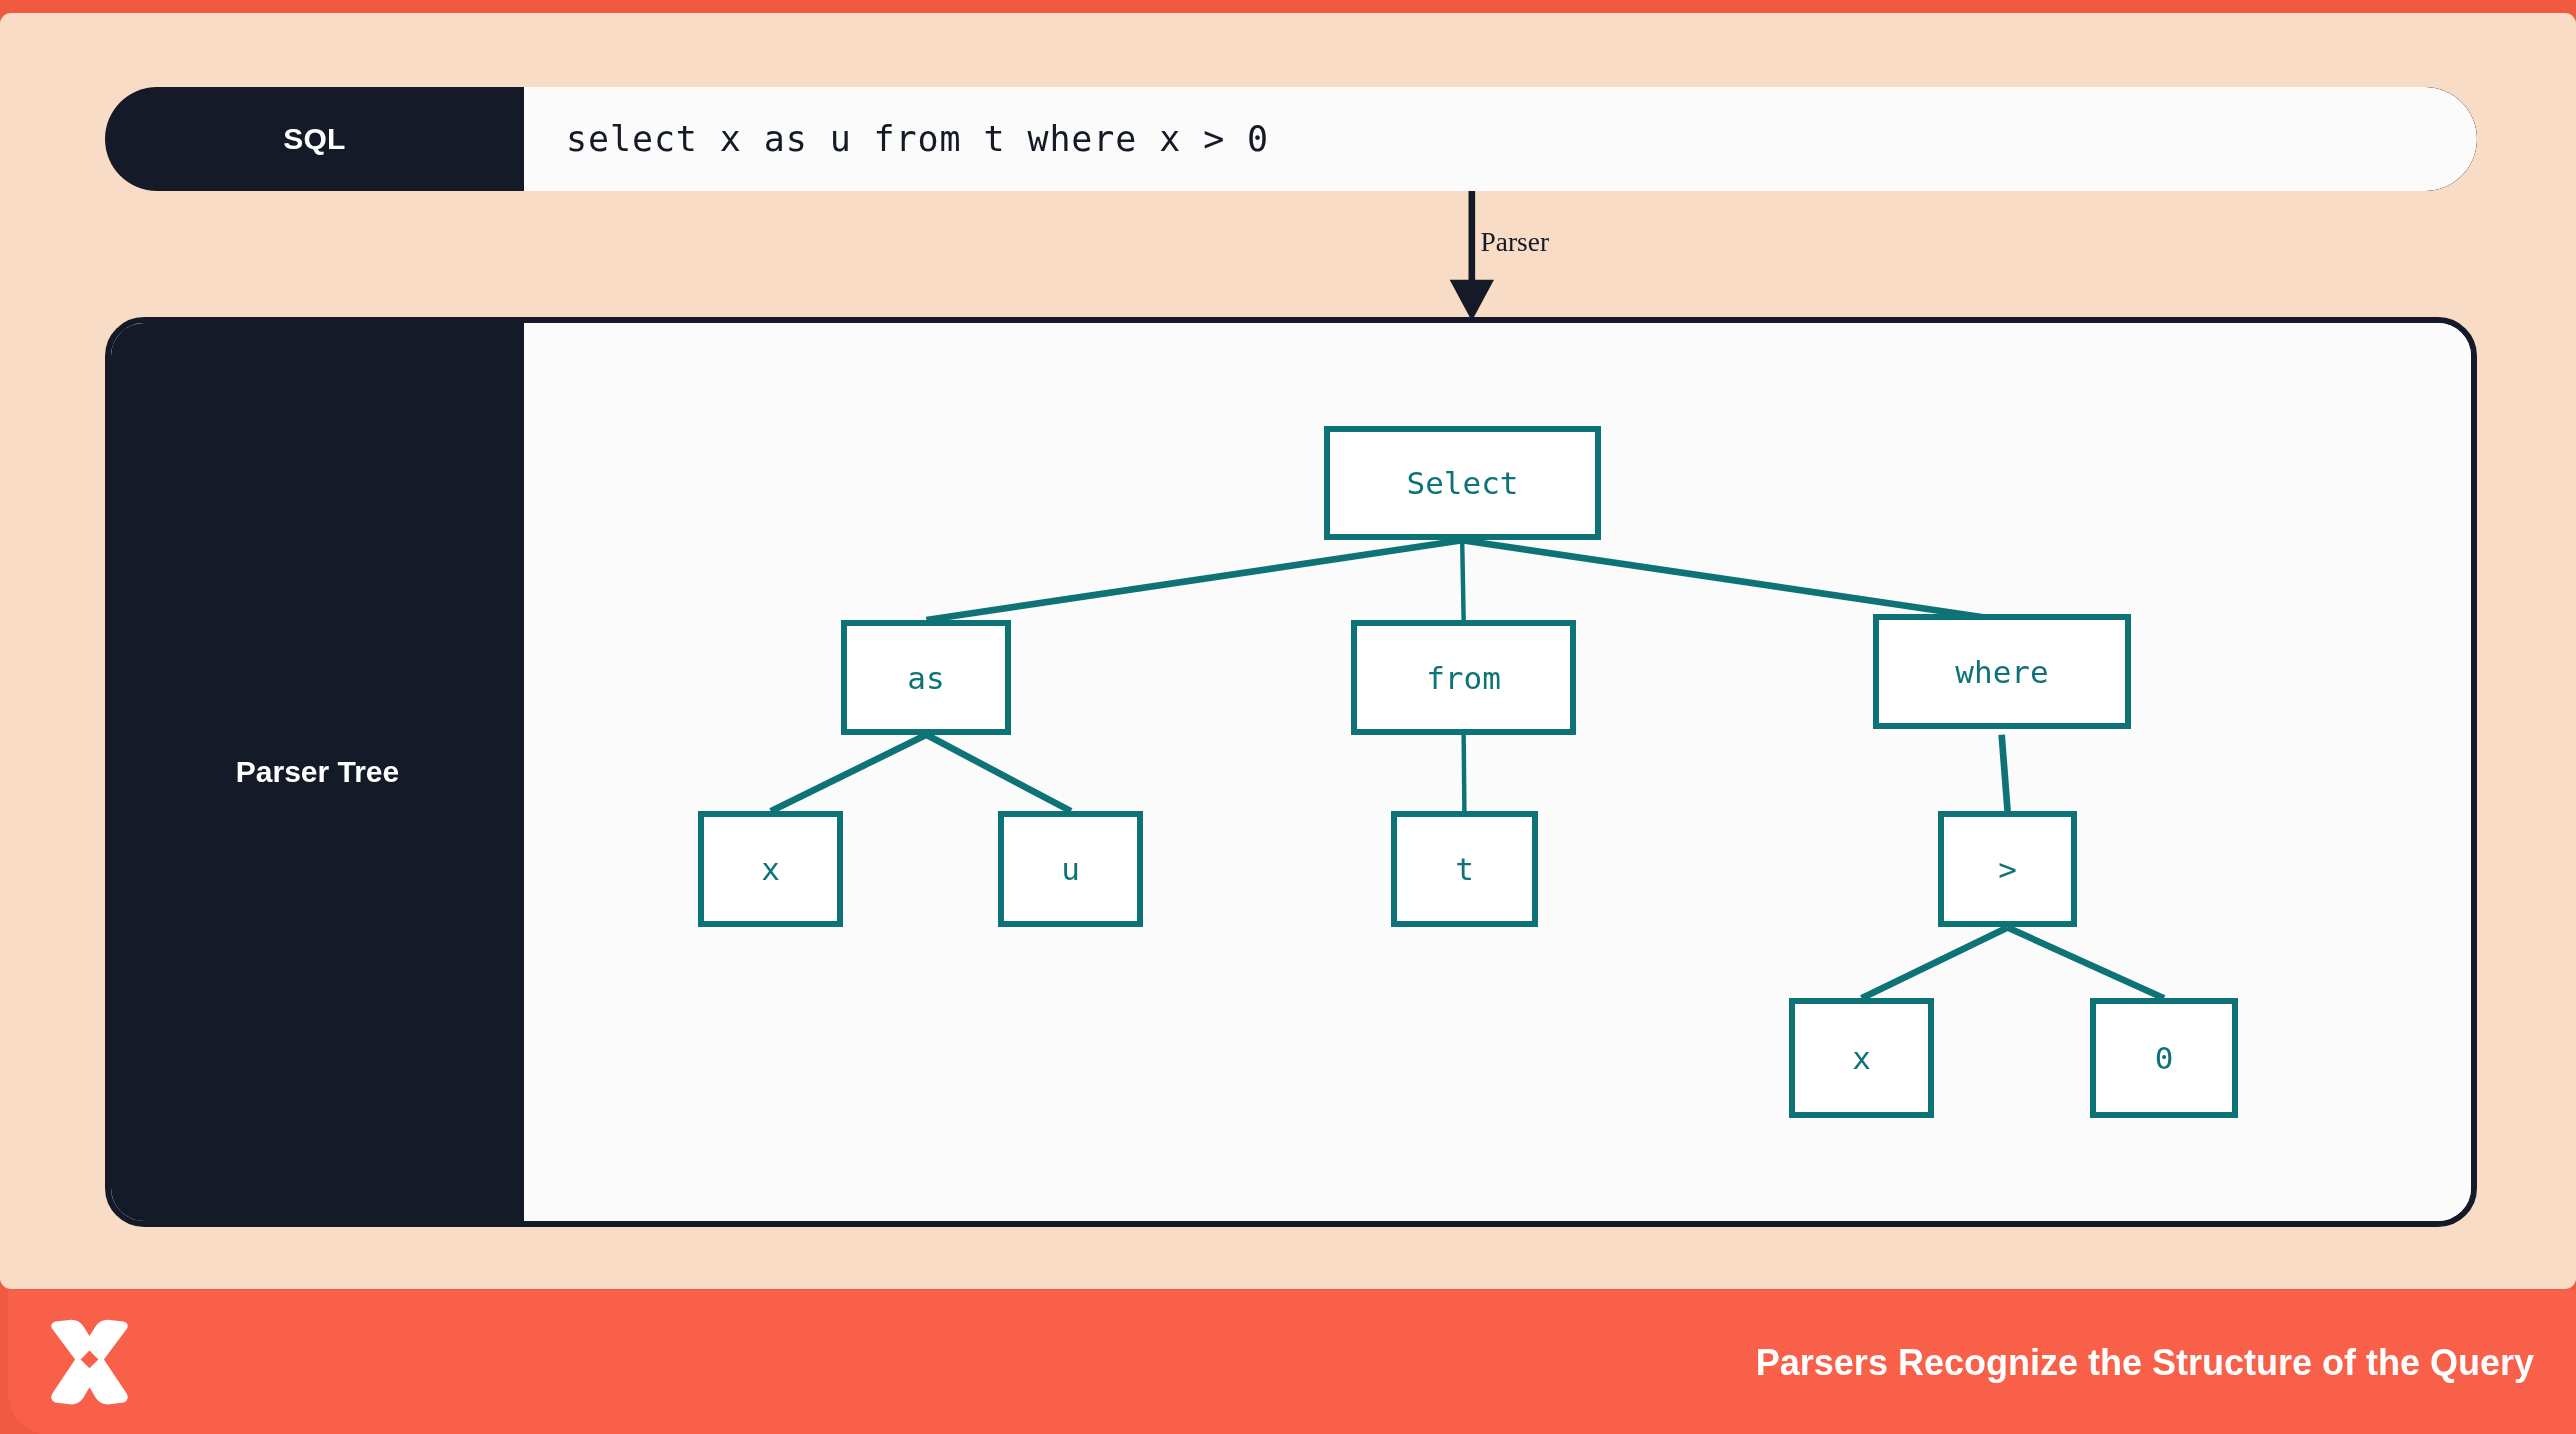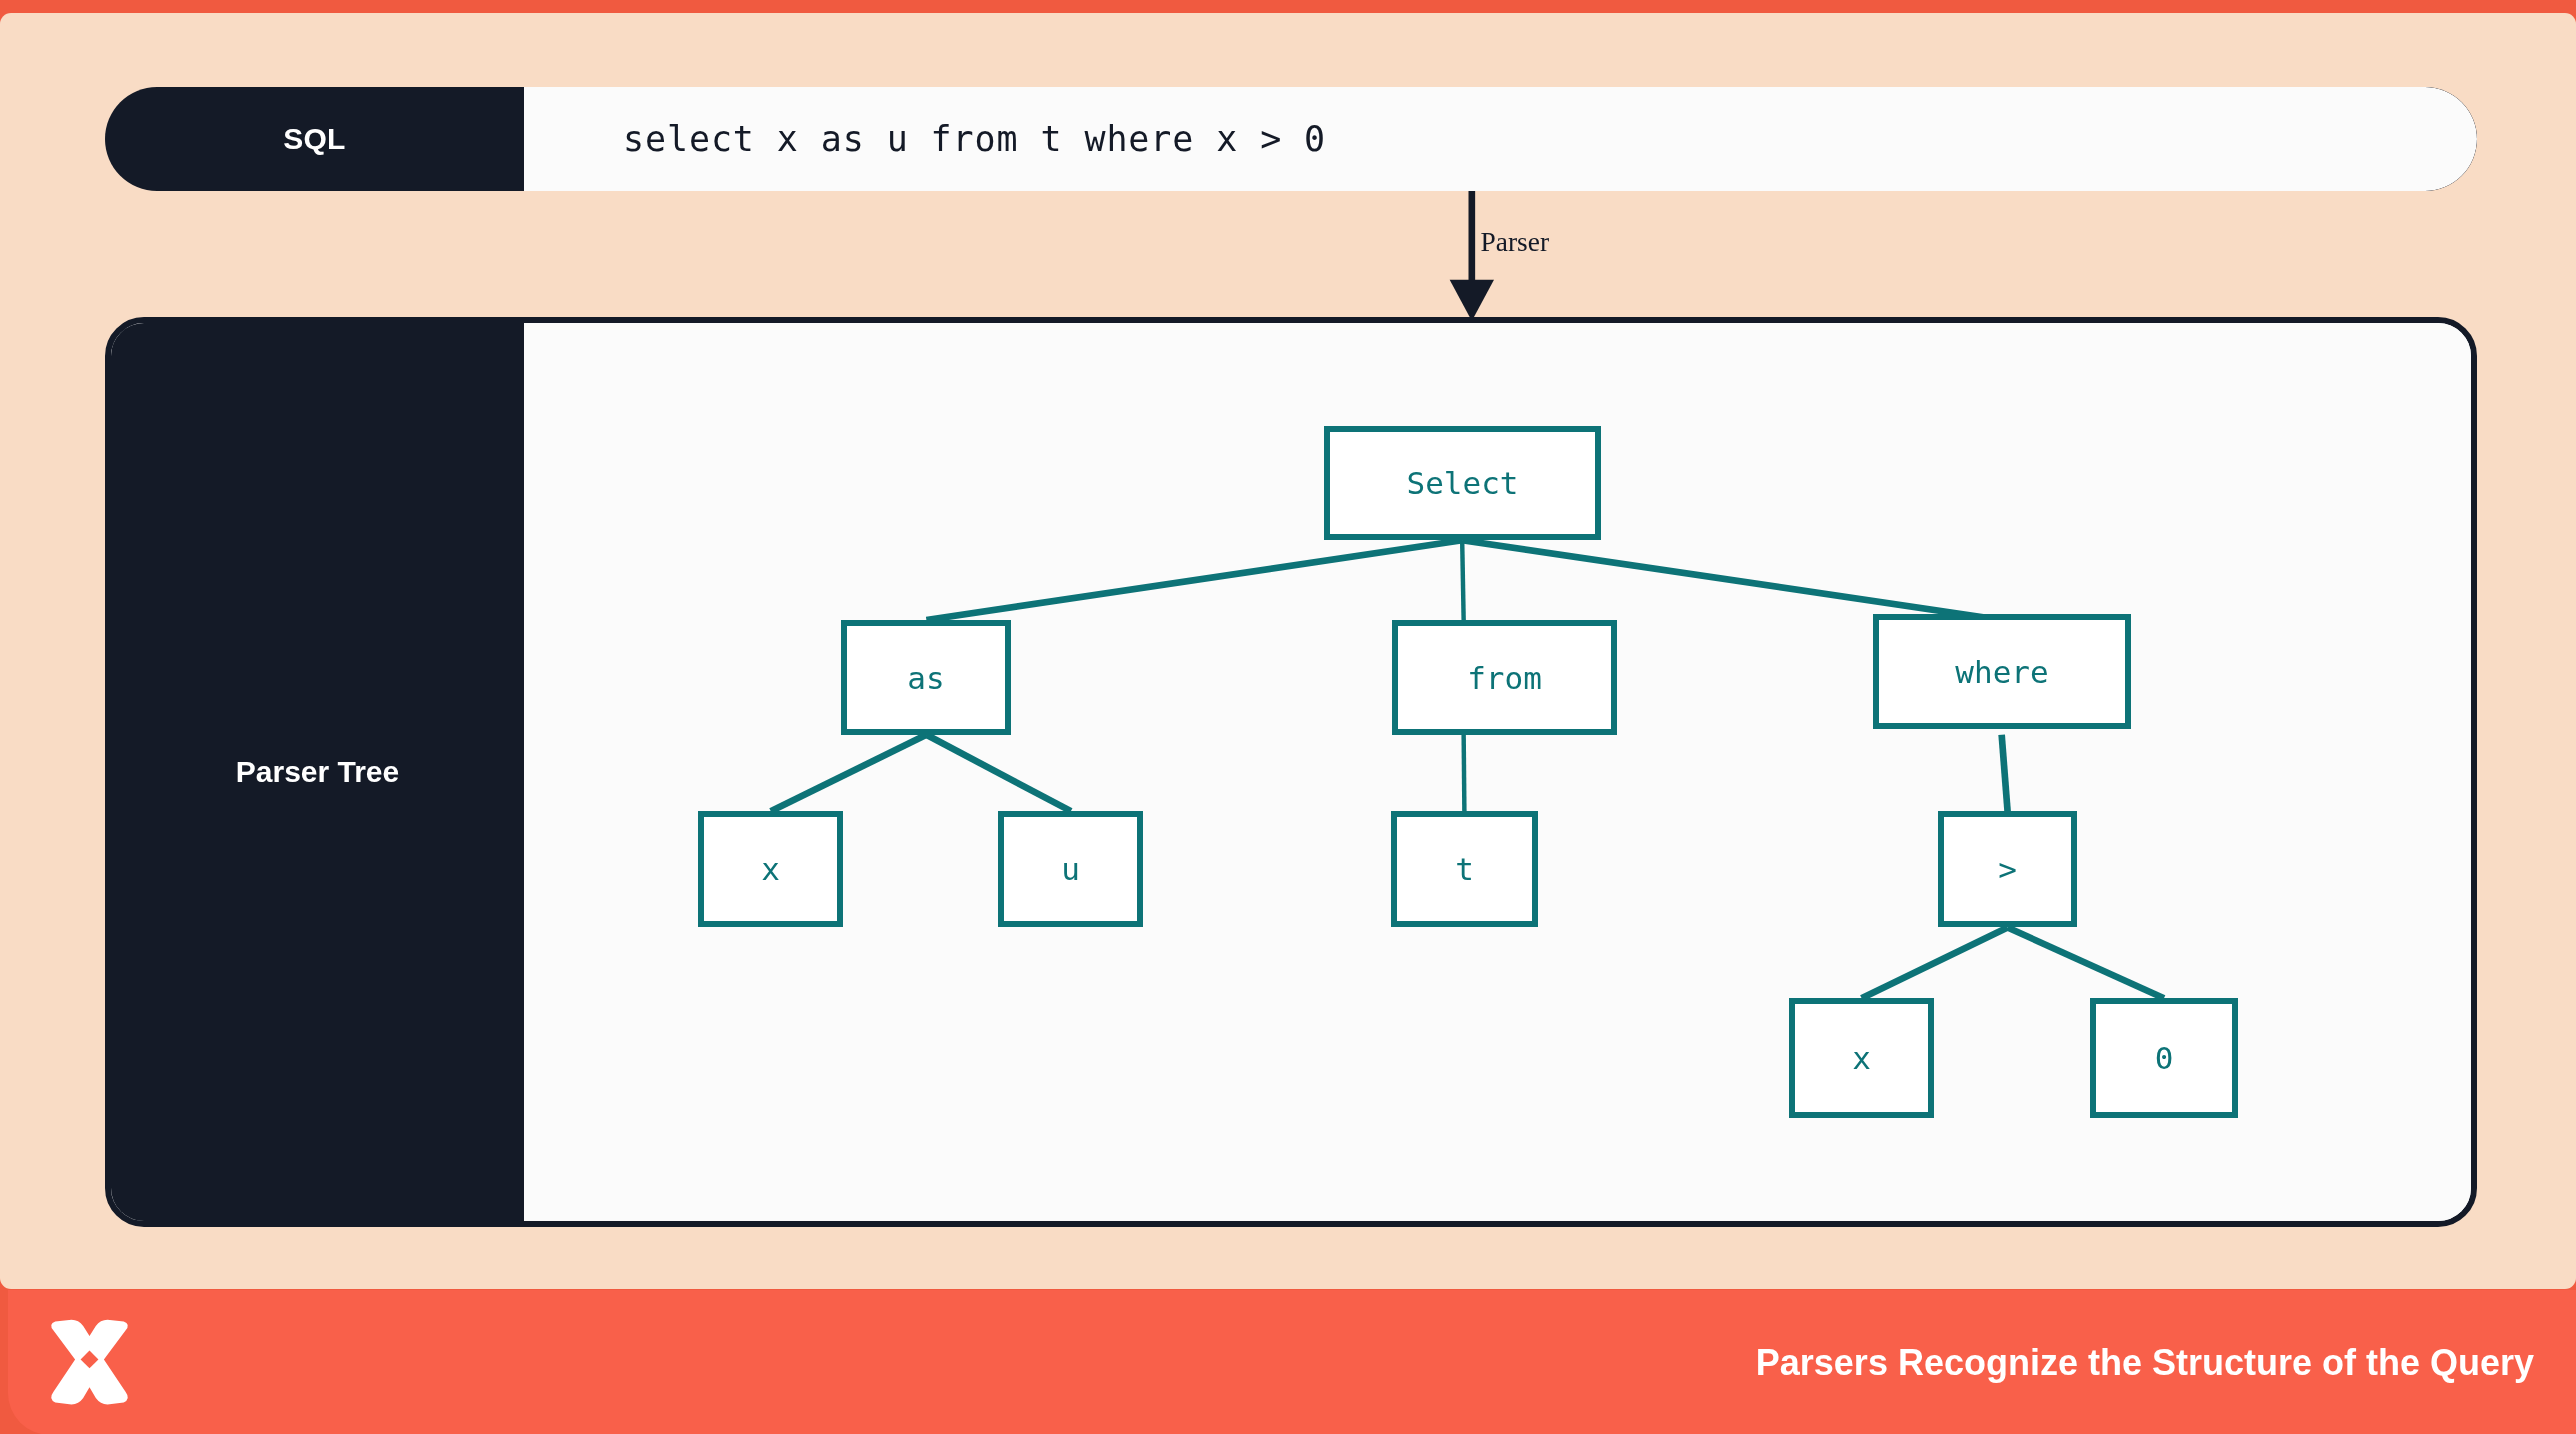--- a/index.html
+++ b/index.html
@@ -44,21 +44,21 @@
     font-weight: 700;
     letter-spacing: 0.2px;
     flex: 0 0 419px;
   }
   .sql-field {
     flex: 1 1 auto;
     background: #fbfbfb;
     display: flex; align-items: center;
     border-top-right-radius: 52px;
     border-bottom-right-radius: 52px;
-    padding-left: 99px;
+    padding-left: 42px;
     color: #141a27;
     font-family: "DejaVu Sans Mono", monospace;
     font-size: 35px;
     letter-spacing: 0.9px;
     white-space: pre;
   }
 
   
   .arrow-wrap { position: absolute; left: 1408px; top: 178px; width: 237px; height: 133px; }
   .arrow-label {
@@ -160,21 +160,21 @@
             <line x1="2002" y1="815.5" x2="1805" y2="911" stroke="#0d7377" stroke-width="9"></line>
             <line x1="2002" y1="815.5" x2="2213" y2="911" stroke="#0d7377" stroke-width="9"></line>
           </svg>
 
       <div class="node" style="left: 800px; top: 103px; width: 277px; height: 114px;">
             <span>Select</span>
           </div>
           <div class="node" style="left: 317px; top: 297px; width: 170px; height: 115px;">
             <span>as</span>
           </div>
-          <div class="node" style="left: 868px; top: 297px; width: 225px; height: 115px;">
+          <div class="node" style="left: 827px; top: 297px; width: 225px; height: 115px;">
             <span>from</span>
           </div>
           <div class="node" style="left: 1349px; top: 291px; width: 258px; height: 115px;">
             <span>where</span>
           </div>
           <div class="node" style="left: 174px; top: 488px; width: 145px; height: 116px;">
             <span>x</span>
           </div>
           <div class="node" style="left: 474px; top: 488px; width: 145px; height: 116px;">
             <span>u</span>

